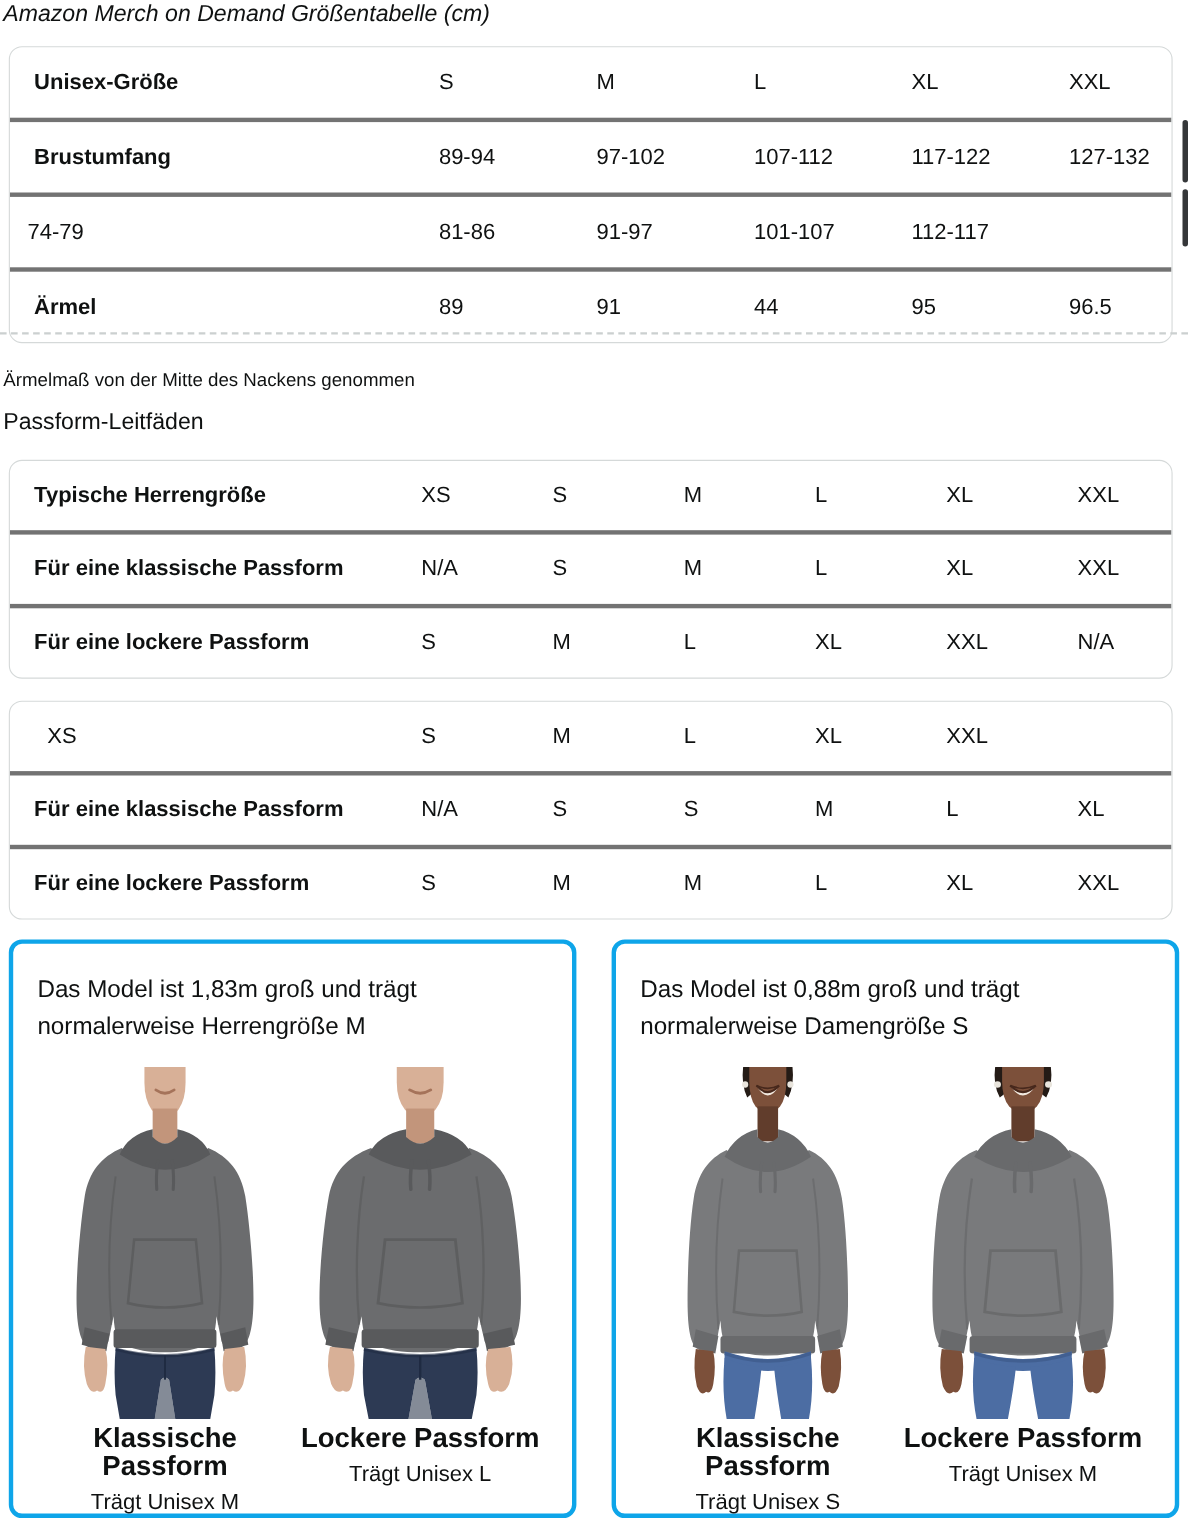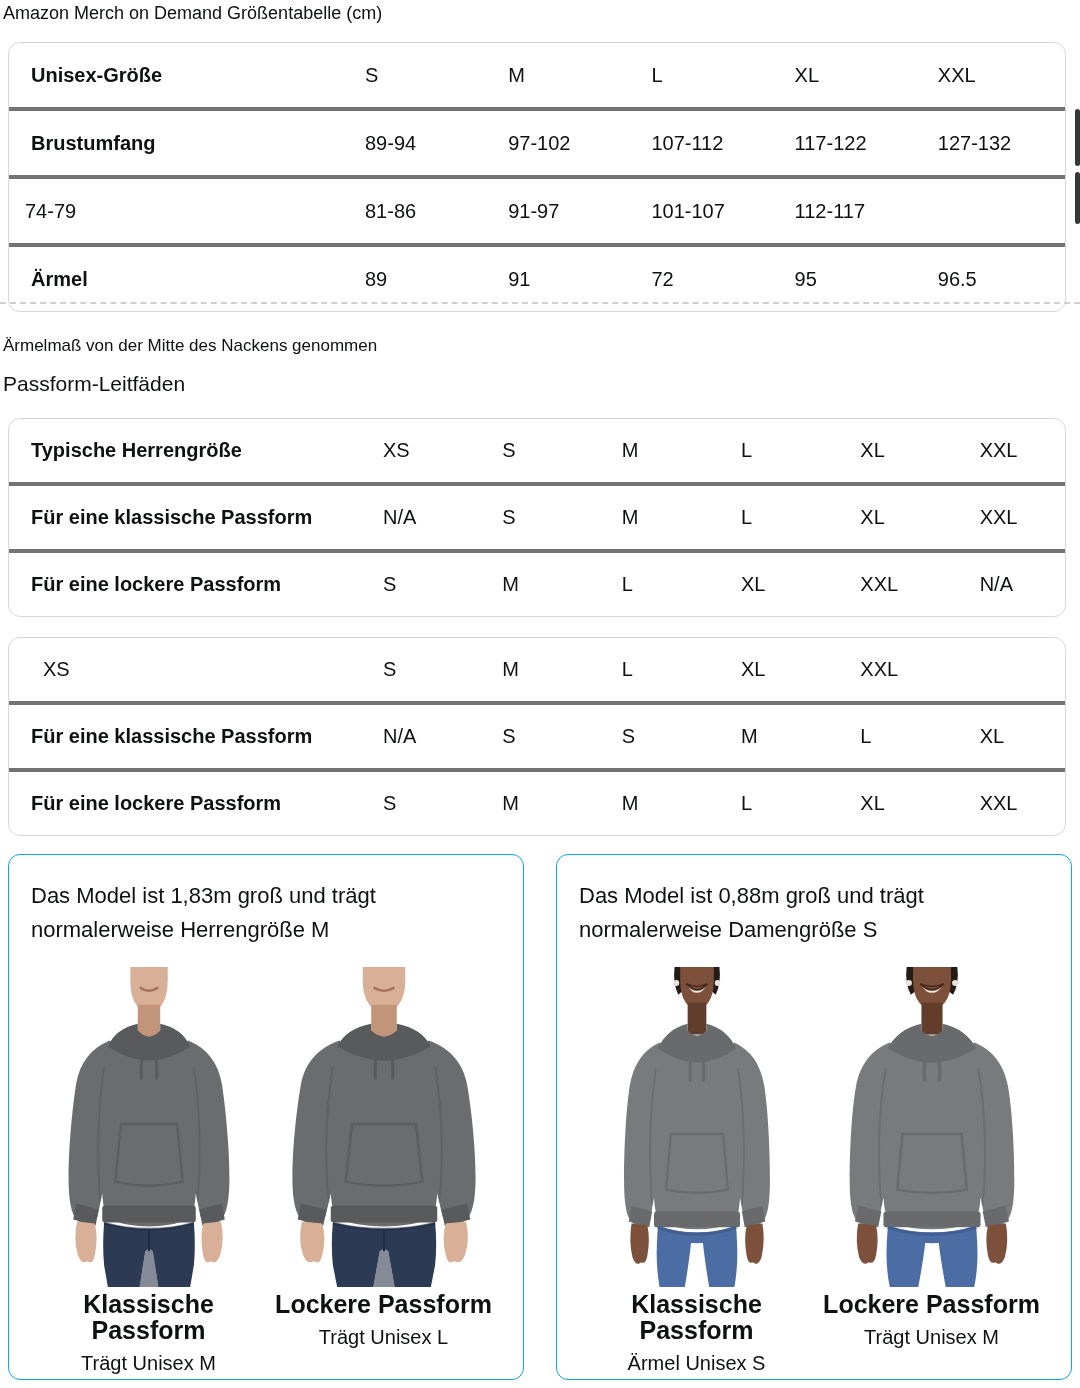--- a/index.html
+++ b/index.html
@@ -1,51 +1,51 @@
 <!DOCTYPE html>
 <html><head>
 <meta charset="utf-8">
 <style>
   html,body { margin:0; padding:0; background:#fff; }
   body {
     width:1080px; height:1388px; position:relative; overflow:hidden;
     font-family:"Liberation Sans", sans-serif; color:#0F1111;
   }
-  .page-title { position:absolute; left:3px; top:0px; font-size:18px; line-height:26px; }
+  .page-title { position:absolute; left:3px; top:0px; font-size:21px; line-height:26px;font-style:italic; }
   .note      { position:absolute; left:3px; top:315px; font-size:17px; line-height:22px;margin-top:20px; }
   .section-title { position:absolute; left:3px; top:371px; font-size:21px; line-height:26px; }
 
   .tbl {
     position:absolute; left:8px; width:1058px; background:#fff;
     border:1px solid #D5D9D9; border-radius:12px; overflow:hidden; box-sizing:border-box;
   }
   #size-table { top:42px; }
   #mens-fit-table { top:418px; }
   #womens-fit-table { top:637px; }
   .trow { display:grid; align-items:center; }
-  .cols5 .trow { grid-template-columns:340px repeat(5,1fr); height:64px; }
+  .cols5 .trow { grid-template-columns:340px repeat(5,1fr); height:64px;gap:34px; }
   .cols6 .trow { grid-template-columns:340px repeat(6,1fr); height:63px; }
   .trow + .trow { border-top:4px solid #737373; }
   .lbl { padding-left:22px; font-weight:bold; font-size:20px; white-space:nowrap; }
   .val { font-size:20px; padding-left:16px; white-space:nowrap; }
   .cols6 .val { padding-left:34px; }
 
   .dashed-divider {
     position:absolute; top:302px; left:0; width:1080px; height:0;
     border-top:2px dashed #CBD0D0;
   }
 
   .scroll-mark { position:absolute; right:0; width:5px; background:#353739; border-radius:3px; }
   #scroll-mark-1 { top:109px; height:57px; }
   #scroll-mark-2 { top:172px; height:52px; }
 
   .cards { position:absolute; top:854px; left:8px; width:1064px; display:flex; gap:32px; }
   .card {
     width:558px; height:526px; box-sizing:border-box; background:#fff;
-    border:1px solid #0ea5e9; border-radius:12px; padding:24px 22px 4px;
+    border:4px solid #0ea5e9; border-radius:12px; padding:24px 22px 4px;
   }
   .card-heading { font-size:22px; line-height:34px; max-width:452px; }
   .figs { display:flex; margin-top:20px; }
   .fig { width:50%; display:flex; flex-direction:column; align-items:center; }
   .fig svg.model { display:block; height:320px; }
   .cap { font-weight:bold; font-size:25px; line-height:26px; margin-top:4px; text-align:center; }
   .sub { font-size:20px; line-height:24px; margin-top:8px; text-align:center; }
 
   svg.model.man   { --skin:#D8B097; --skinD:#C2957B; --hoodie:#6B6C6E; --hoodieD:#595A5C; --jeans:#2D3A54; --jeansD:#1F2B42; }
   svg.model.woman { --skin:#7C503A; --skinD:#613D2C; --hoodie:#797A7C; --hoodieD:#696A6C; --jeans:#4C6DA3; --jeansD:#3A5685; }
@@ -126,21 +126,21 @@
     <div class="val">74-79</div>
     <div class="val">81-86</div>
     <div class="val">91-97</div>
     <div class="val">101-107</div>
     <div class="val">112-117</div>
   </div>
   <div class="trow">
     <div class="lbl">Ärmel</div>
     <div class="val">89</div>
     <div class="val">91</div>
-    <div class="val">72</div>
+    <div class="val">44</div>
     <div class="val">95</div>
     <div class="val">96.5</div>
   </div>
 </div>
 
 <div class="dashed-divider"></div>
 <div class="scroll-mark" id="scroll-mark-1"></div>
 <div class="scroll-mark" id="scroll-mark-2"></div>
 
 <div class="note">Ärmelmaß von der Mitte des Nackens genommen</div>
@@ -228,21 +228,21 @@
   </div>
 
   <div class="card">
     <div class="card-heading">Das Model ist 0,88m groß und trägt normalerweise Damengröße S</div>
     <div class="figs">
       <div class="fig">
         <svg class="model woman" viewBox="0 0 216 322" width="202" height="320" preserveAspectRatio="none">
             <use href="#fig-woman"></use>
           </svg>
         <div class="cap">Klassische Passform</div>
-        <div class="sub">Ärmel Unisex S</div>
+        <div class="sub">Trägt Unisex S</div>
       </div>
       <div class="fig">
         <svg class="model woman" viewBox="0 0 216 322" width="228" height="320" preserveAspectRatio="none">
             <use href="#fig-woman"></use>
           </svg>
         <div class="cap">Lockere Passform</div>
         <div class="sub">Trägt Unisex M</div>
       </div>
     </div>
   </div>

